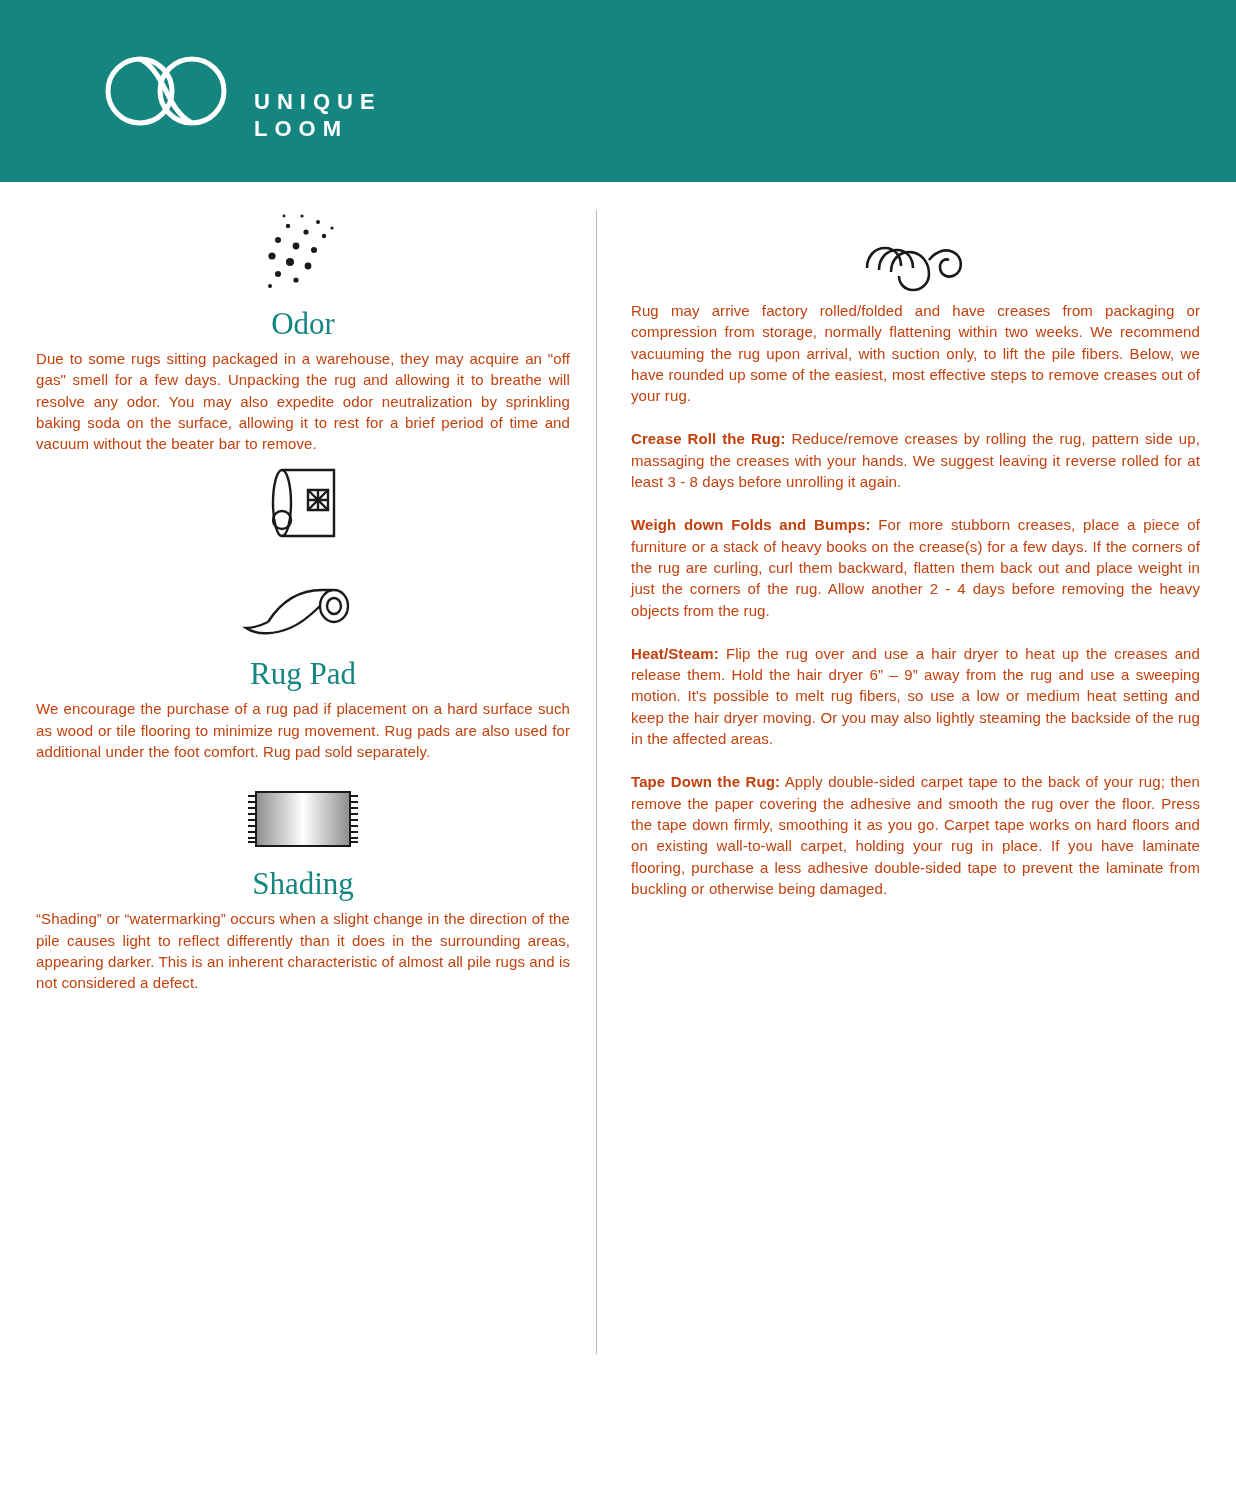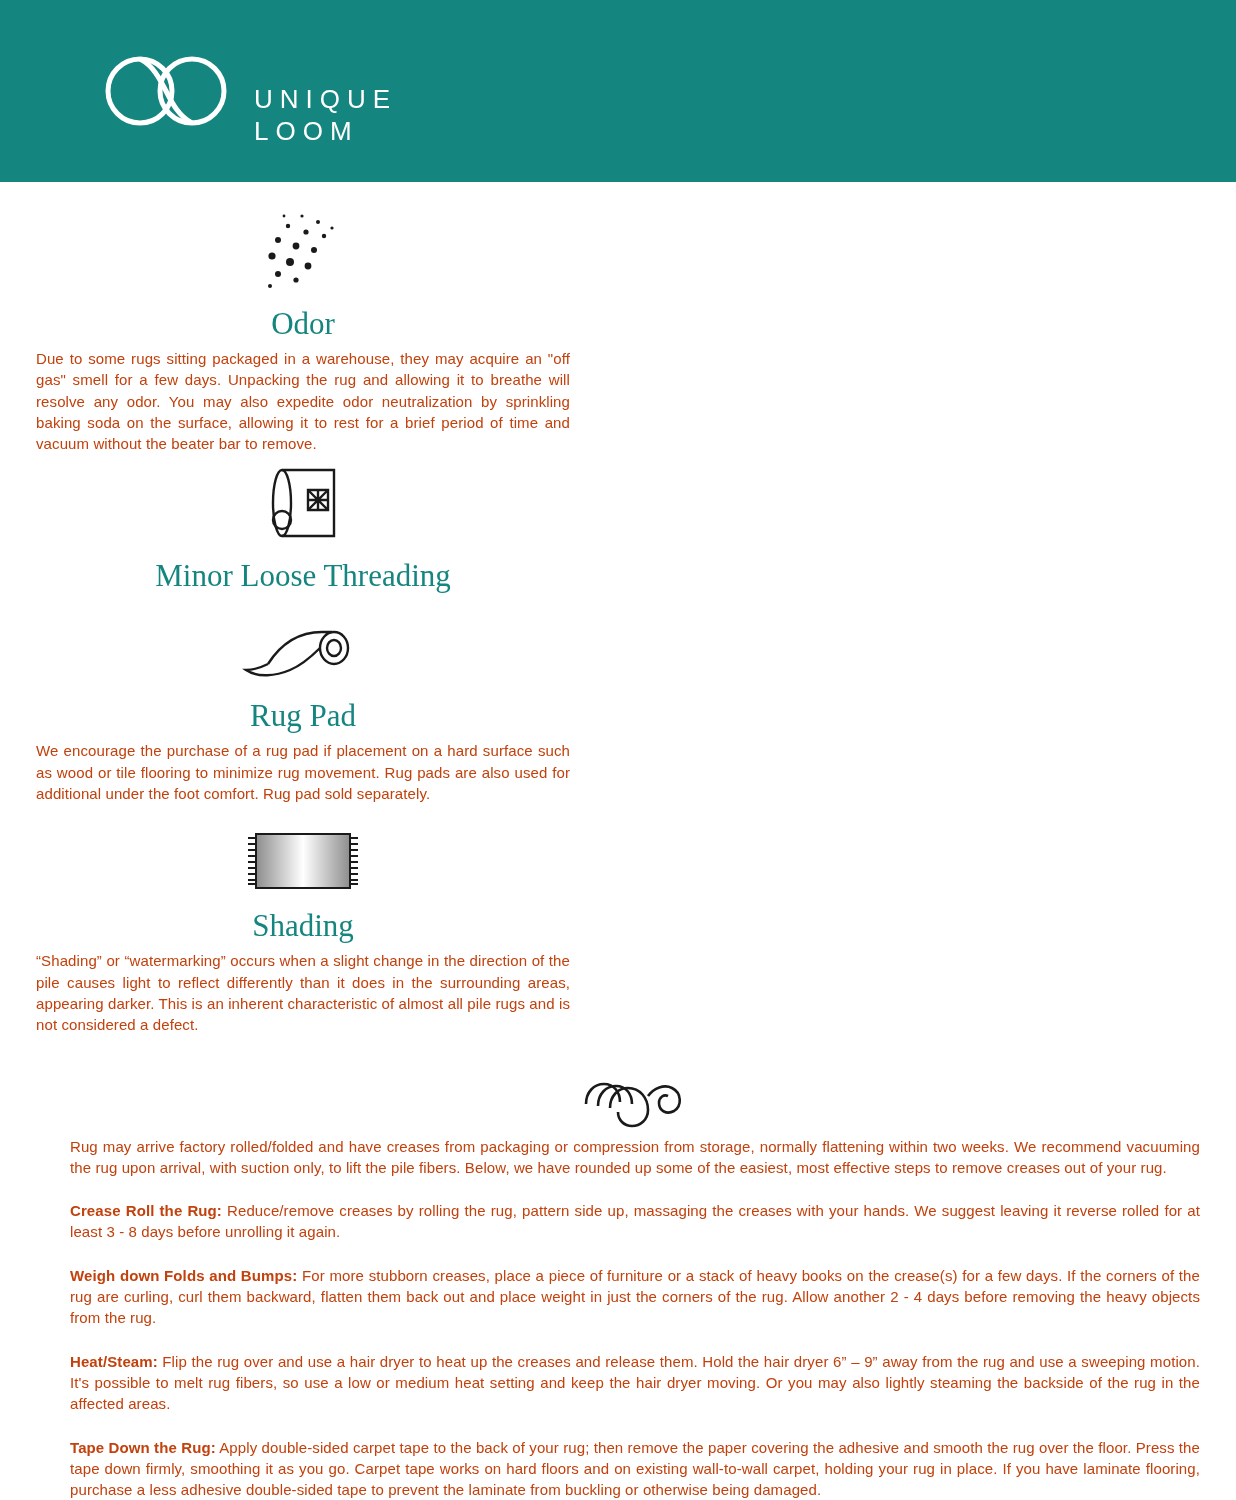--- a/index.html
+++ b/index.html
@@ -33,43 +33,42 @@
     width: 140px;
     height: 78px;
     flex: none;
   }
   .logo-words {
     display: flex;
     flex-direction: column;
     justify-content: center;
     color: #ffffff;
     font-family: "Liberation Sans", sans-serif;
-    font-size: 26px;
+    font-size: 22px;
     letter-spacing: 7px;
     line-height: 1.25;
-    font-weight: 400;
+    font-weight: 700;
     margin-top: 48px;
   }
   .header-title {
     flex: 1;
     text-align: center;
     color: #ffffff;
     font-family: "Liberation Serif", serif;
     font-size: 70px;
     letter-spacing: 6px;
     padding-right: 40px;
     font-weight: 400;
   }
 
   
   .content {
     display: flex;
     padding: 26px 36px 0 36px;
     height: 1172px;
-    flex-direction: column;
   }
   .col-left {
     width: 560px;
     padding-right: 26px;
   }
   .divider {
     width: 1px;
     background: #b9b9b9;
     margin: 2px 0 0 0;
     flex: none;
@@ -164,21 +163,20 @@
         <svg width="110" height="88" viewBox="0 0 110 88">
           <g fill="none" stroke="#1a1a1a" stroke-width="2.4">
             <path d="M34 6 h52 v66 h-52"></path>
             <ellipse cx="34" cy="39" rx="9" ry="33"></ellipse>
             <circle cx="34" cy="56" r="9"></circle>
             <path d="M60 26 l20 0 l0 20 l-20 0 z"></path>
             <path d="M60 26 l20 20 M80 26 l-20 20 M70 26 l0 20 M60 36 l20 0"></path>
           </g>
         </svg>
       </div>
-      <div class="section-title">Minor Loose Threading</div>
     </div>
 
     <div class="block">
       <div class="icon-wrap">
         <svg width="130" height="80" viewBox="0 0 130 80">
           <g fill="none" stroke="#1a1a1a" stroke-width="2.4">
             <path d="M30 52 C44 30, 62 20, 84 20 h10"></path>
             <ellipse cx="96" cy="36" rx="14" ry="16"></ellipse>
             <ellipse cx="96" cy="36" rx="7" ry="8"></ellipse>
             <path d="M30 52 c-8 4, -14 6, -22 6 c12 8, 30 6, 44 0 c12 -5, 22 -14, 30 -22"></path>

